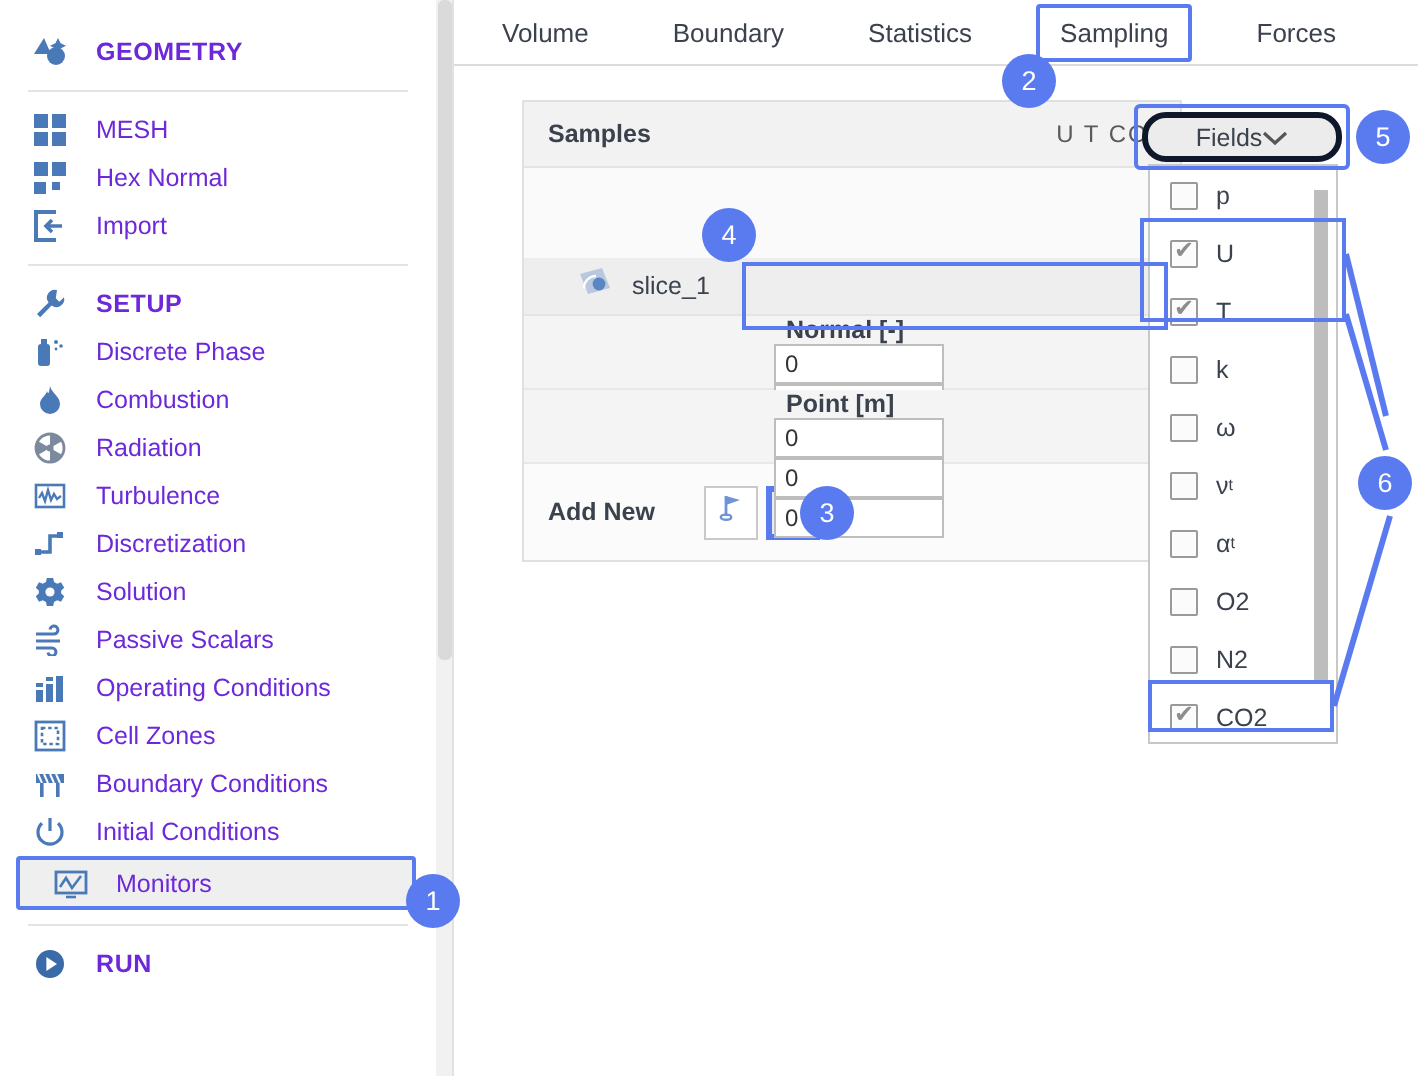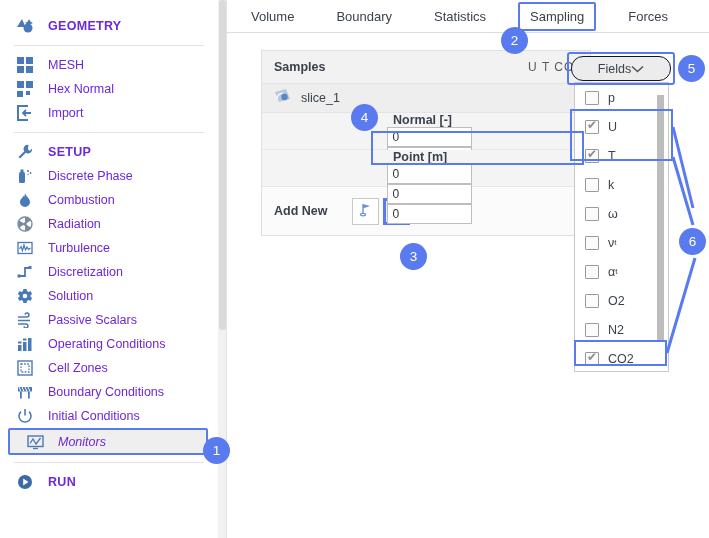--- a/index.html
+++ b/index.html
@@ -35,21 +35,20 @@
   }
   .nav-item.group { font-weight:600; letter-spacing:.3px; }
   .nav-sep { height:1px; background:#e3e3e3; margin:7px 14px 7px 14px; }
   #monitors-row {
     background:#efefef;
     border:2.5px solid #5a7bf0;
     border-radius:2px;
     margin-left:8px;
     width:200px;
     height:27px;
-    font-style:italic;
   }
   
   #main {
     position:absolute; left:227px; top:0; width:482px; height:484px;
     background:#ffffff;
   }
   #tabbar {
     position:relative; height:33px; border-bottom:1px solid #dcdcdc;
     display:flex; align-items:center; padding-left:14px;
   }
@@ -64,22 +63,22 @@
   }
   #samples-head {
     height:33px; display:flex; align-items:center;
     padding:0 8px 0 12px; background:#f2f2f2;
     border-bottom:1px solid #e4e4e4;
     gap:12px;
   }
   #samples-title { font-size:12.5px; font-weight:600; flex:1; }
   #field-summary { font-size:12px; color:#5a5a5a; letter-spacing:1px; }
   #slice-row {
-    height:29px; display:flex; align-items:center; padding-left:12px;
-    background:#eeeeee; border-bottom:1px solid #e4e4e4;
+    height:29px; display:flex; align-items:center; padding-left:27px;
+    background:#eeeeee; border-bottom:1px solid #e4e4e4;margin-top:45px;
   }
   #slice-row .label { font-size:12.5px; margin-left:10px; }
   .param-row {
     height:37px; display:flex; align-items:center; padding-left:12px;
     background:#f4f4f4; border-bottom:1px solid #e8e8e8; position:relative;flex-direction:column;
   }
   .param-label { font-size:12.5px; font-weight:600; width:78px; }
   .num-input {
     height:22px; background:#ffffff; border:1px solid #bdbdbd;
     font-size:12px; color:#333; padding:2px 5px; line-height:18px;
@@ -92,21 +91,21 @@
   }
   #addnew-label { font-size:12.5px; font-weight:600; width:78px; }
   .tool-btn {
     width:27px; height:27px; border:1px solid #c9c9c9; background:#fff;
     display:flex; align-items:center; justify-content:center; margin-right:4px;
   }
   .tool-btn.sel { border:3px solid #5a7bf0; background:#e7ecfd; }
   
   #fields-btn {
     position:absolute; left:571px; top:56px; width:100px; height:25px;
-    background:#ececec; border:1px solid #0f172a; border-radius:12px;
+    background:#ececec; border:3px solid #0f172a; border-radius:12px;
     display:flex; align-items:center; justify-content:center; 
     font-size:12.5px; color:#3b424d; z-index:6;
   }
   #fields-btn-outline {
     position:absolute; left:567px; top:52px; width:108px; height:33px;
     border:2.5px solid #5a7bf0; border-radius:3px; z-index:7;
   }
   #fields-dropdown {
     position:absolute; left:574px; top:82px; width:95px; height:290px;
     background:#ffffff; border:1px solid #c8c8c8; z-index:5;

